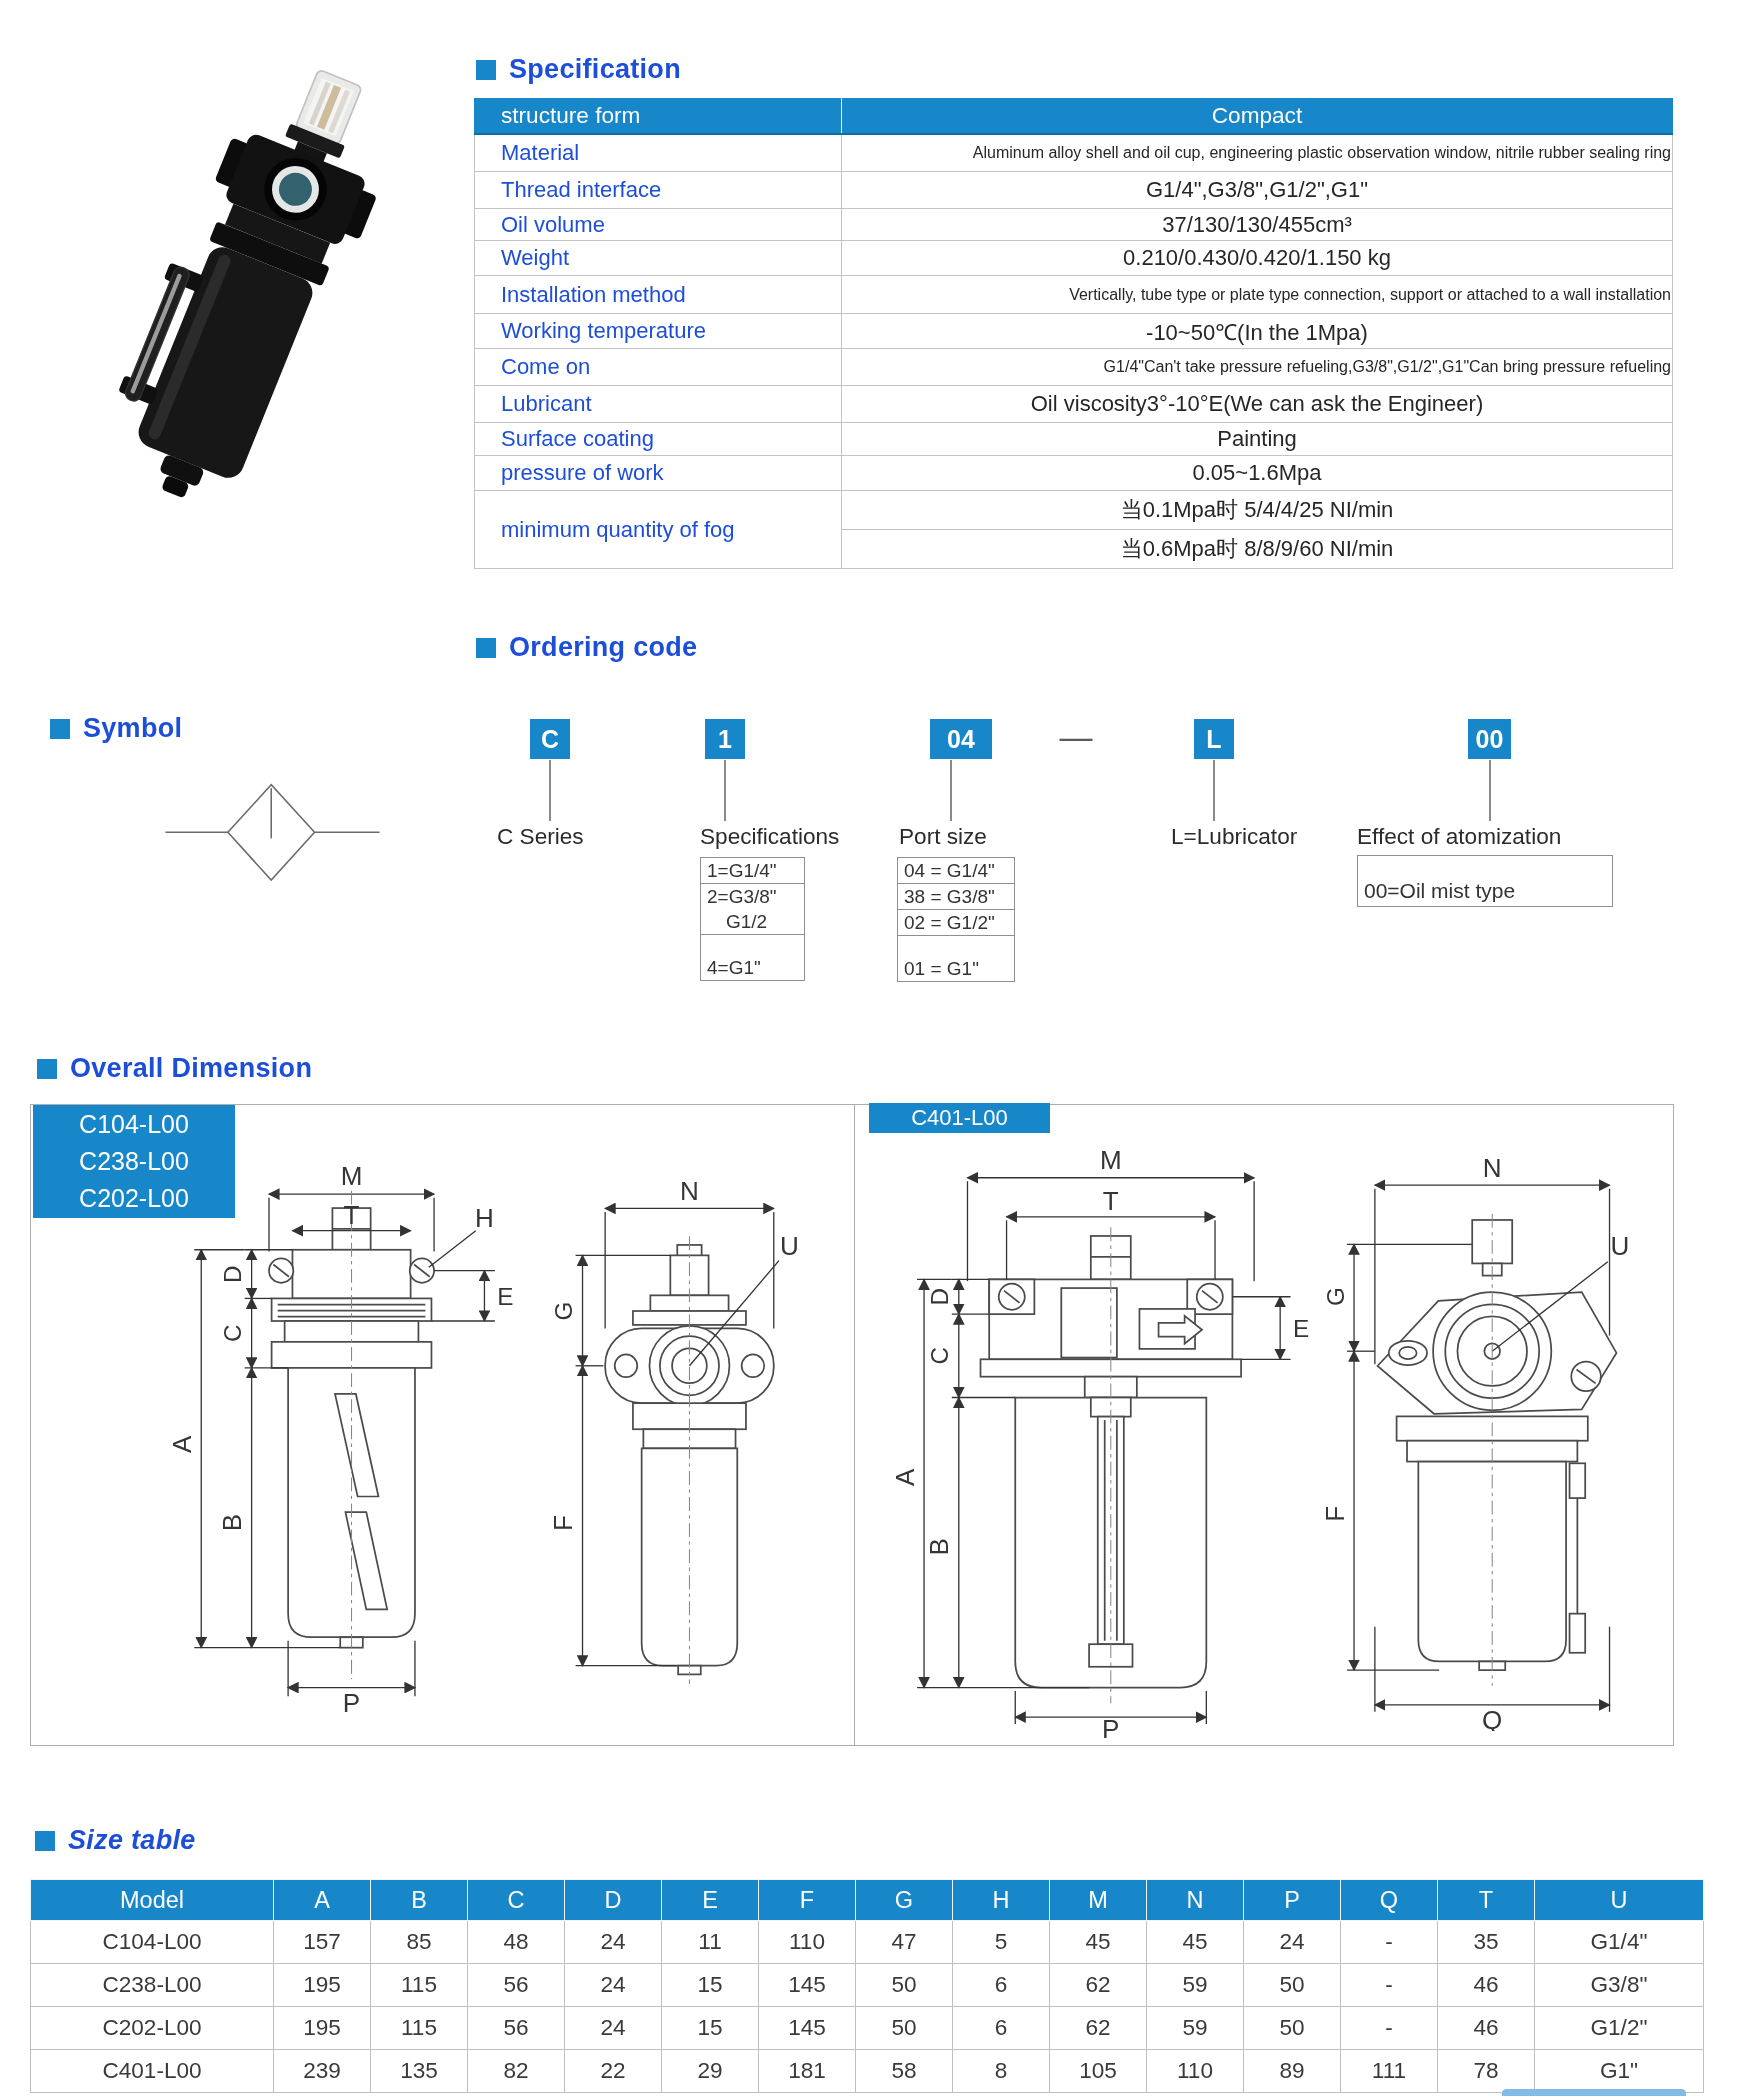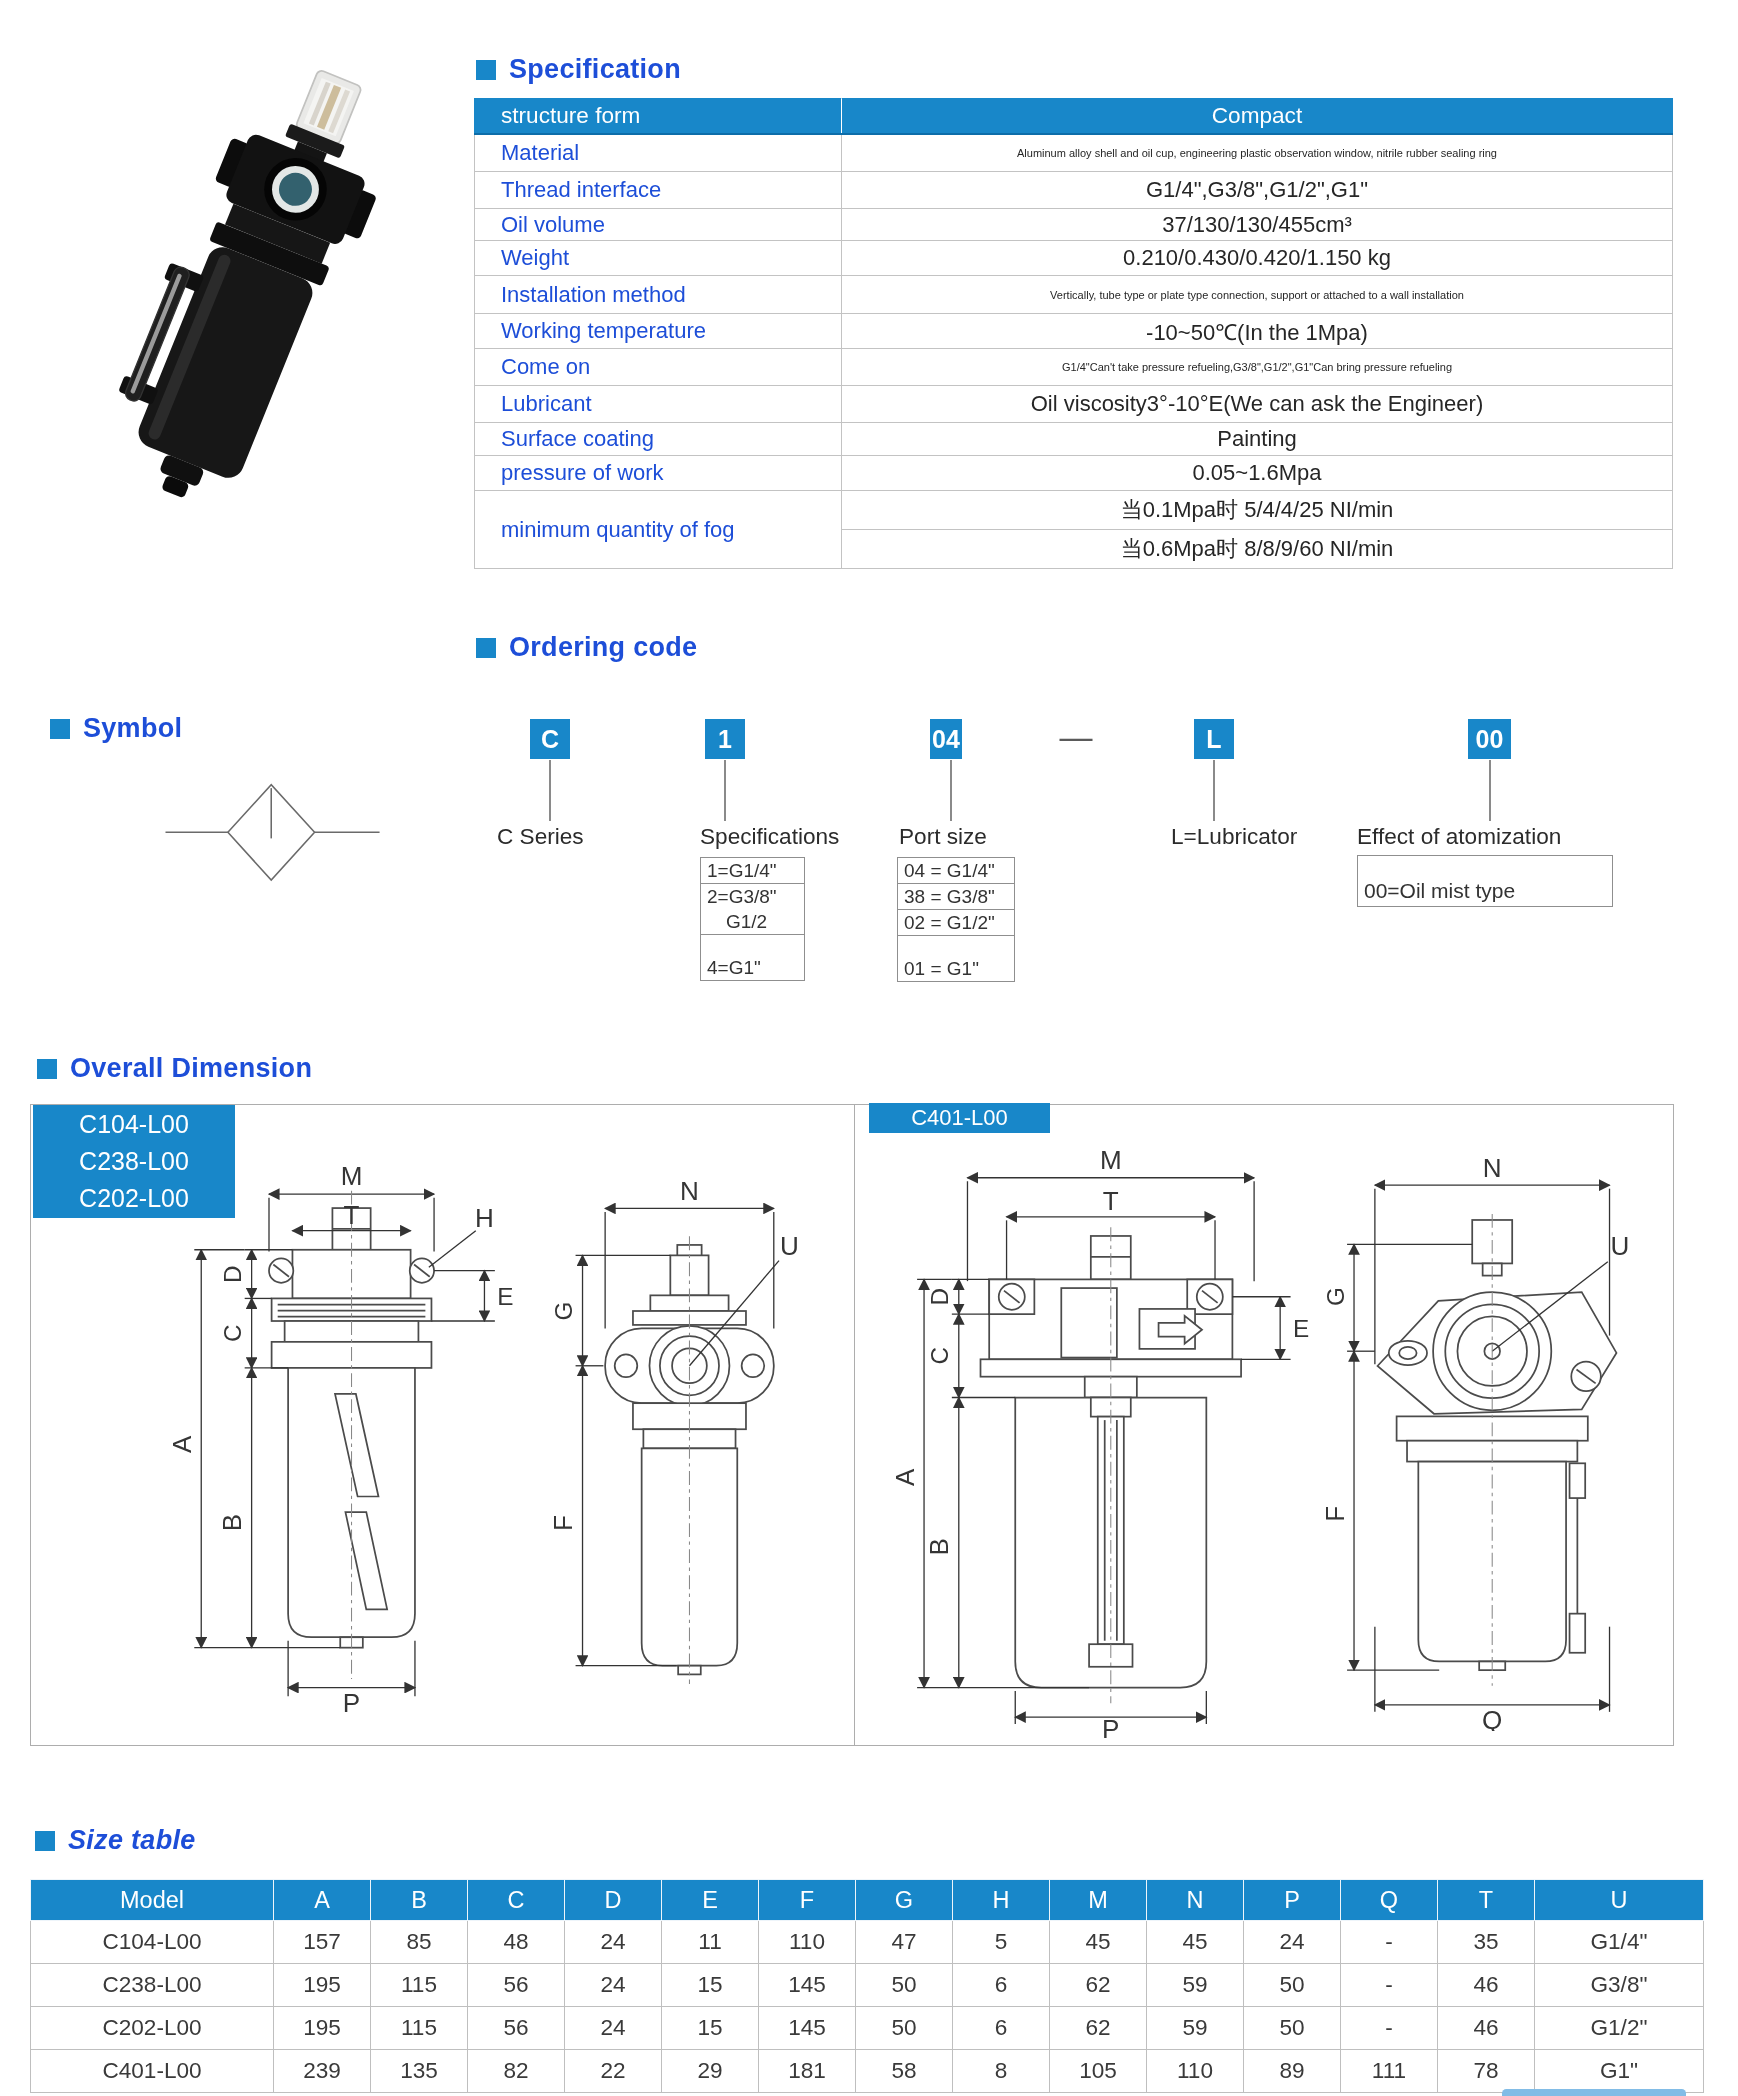--- a/index.html
+++ b/index.html
@@ -10,21 +10,21 @@
   .sec-title{position:absolute;display:flex;align-items:center;gap:13px;}
   .sq{width:20px;height:20px;background:#1887c9;flex:0 0 auto;}
   .sec-title .t{font-size:27px;font-weight:bold;color:#1d4ed8;letter-spacing:0.3px;}
 
   
   .spec-table{position:absolute;left:474px;top:98px;width:1199px;
               border-collapse:collapse;table-layout:fixed;}
   .spec-table td{border:0.9px solid #c3c3c3;overflow:hidden;}
   .spec-table td.lbl{width:339px;text-align:left;padding-left:26px;font-size:22px;color:#1d4ed8;}
   .spec-table td.val{text-align:center;font-size:22px;color:#262626;}
-  .spec-table td.small{font-size:11px;}
+  .spec-table td.small{font-size:16px;text-align:right;}
   .spec-table tr.head td{background:#1887c9;color:#fff;border:0.9px solid #1887c9;
                          border-bottom:2.6px solid #0d6da9;font-size:22.6px;}
   .spec-table tr.head td.lbl{border-right:1.7px solid rgba(255,255,255,.75);}
 
   
   .code-box{position:absolute;top:719px;width:40px;height:40px;background:#1887c9;color:#fff;
             font-size:25px;font-weight:bold;display:flex;align-items:center;justify-content:center;}
   .code-dash{position:absolute;top:718px;width:52px;text-align:center;font-size:33px;color:#5a5a5a;}
   .conn{position:absolute;top:760px;width:1.7px;height:61px;background:#8a8a8a;}
   .code-label{position:absolute;top:824px;font-size:22.6px;color:#2b2b2b;white-space:nowrap;}
@@ -149,21 +149,21 @@
   </tbody>
     </table>
 
   <div class="sec-title" style="left:476px;top:632px;">
     <div class="sq"></div>
     <div class="t">Ordering code</div>
   </div>
 
   <div class="code-box" style="left:530px;">C</div>
   <div class="code-box" style="left:705px;">1</div>
-  <div class="code-box" style="left:930px;width:32px;">04</div>
+  <div class="code-box" style="left:930px;width:62px;">04</div>
   <div class="code-dash" style="left:1050px;">—</div>
   <div class="code-box" style="left:1194px;">L</div>
   <div class="code-box" style="left:1468px;width:43px;">00</div>
 
   <div class="conn" style="left:549px;"></div>
   <div class="conn" style="left:724px;"></div>
   <div class="conn" style="left:950px;"></div>
   <div class="conn" style="left:1213px;"></div>
   <div class="conn" style="left:1489px;"></div>
 

